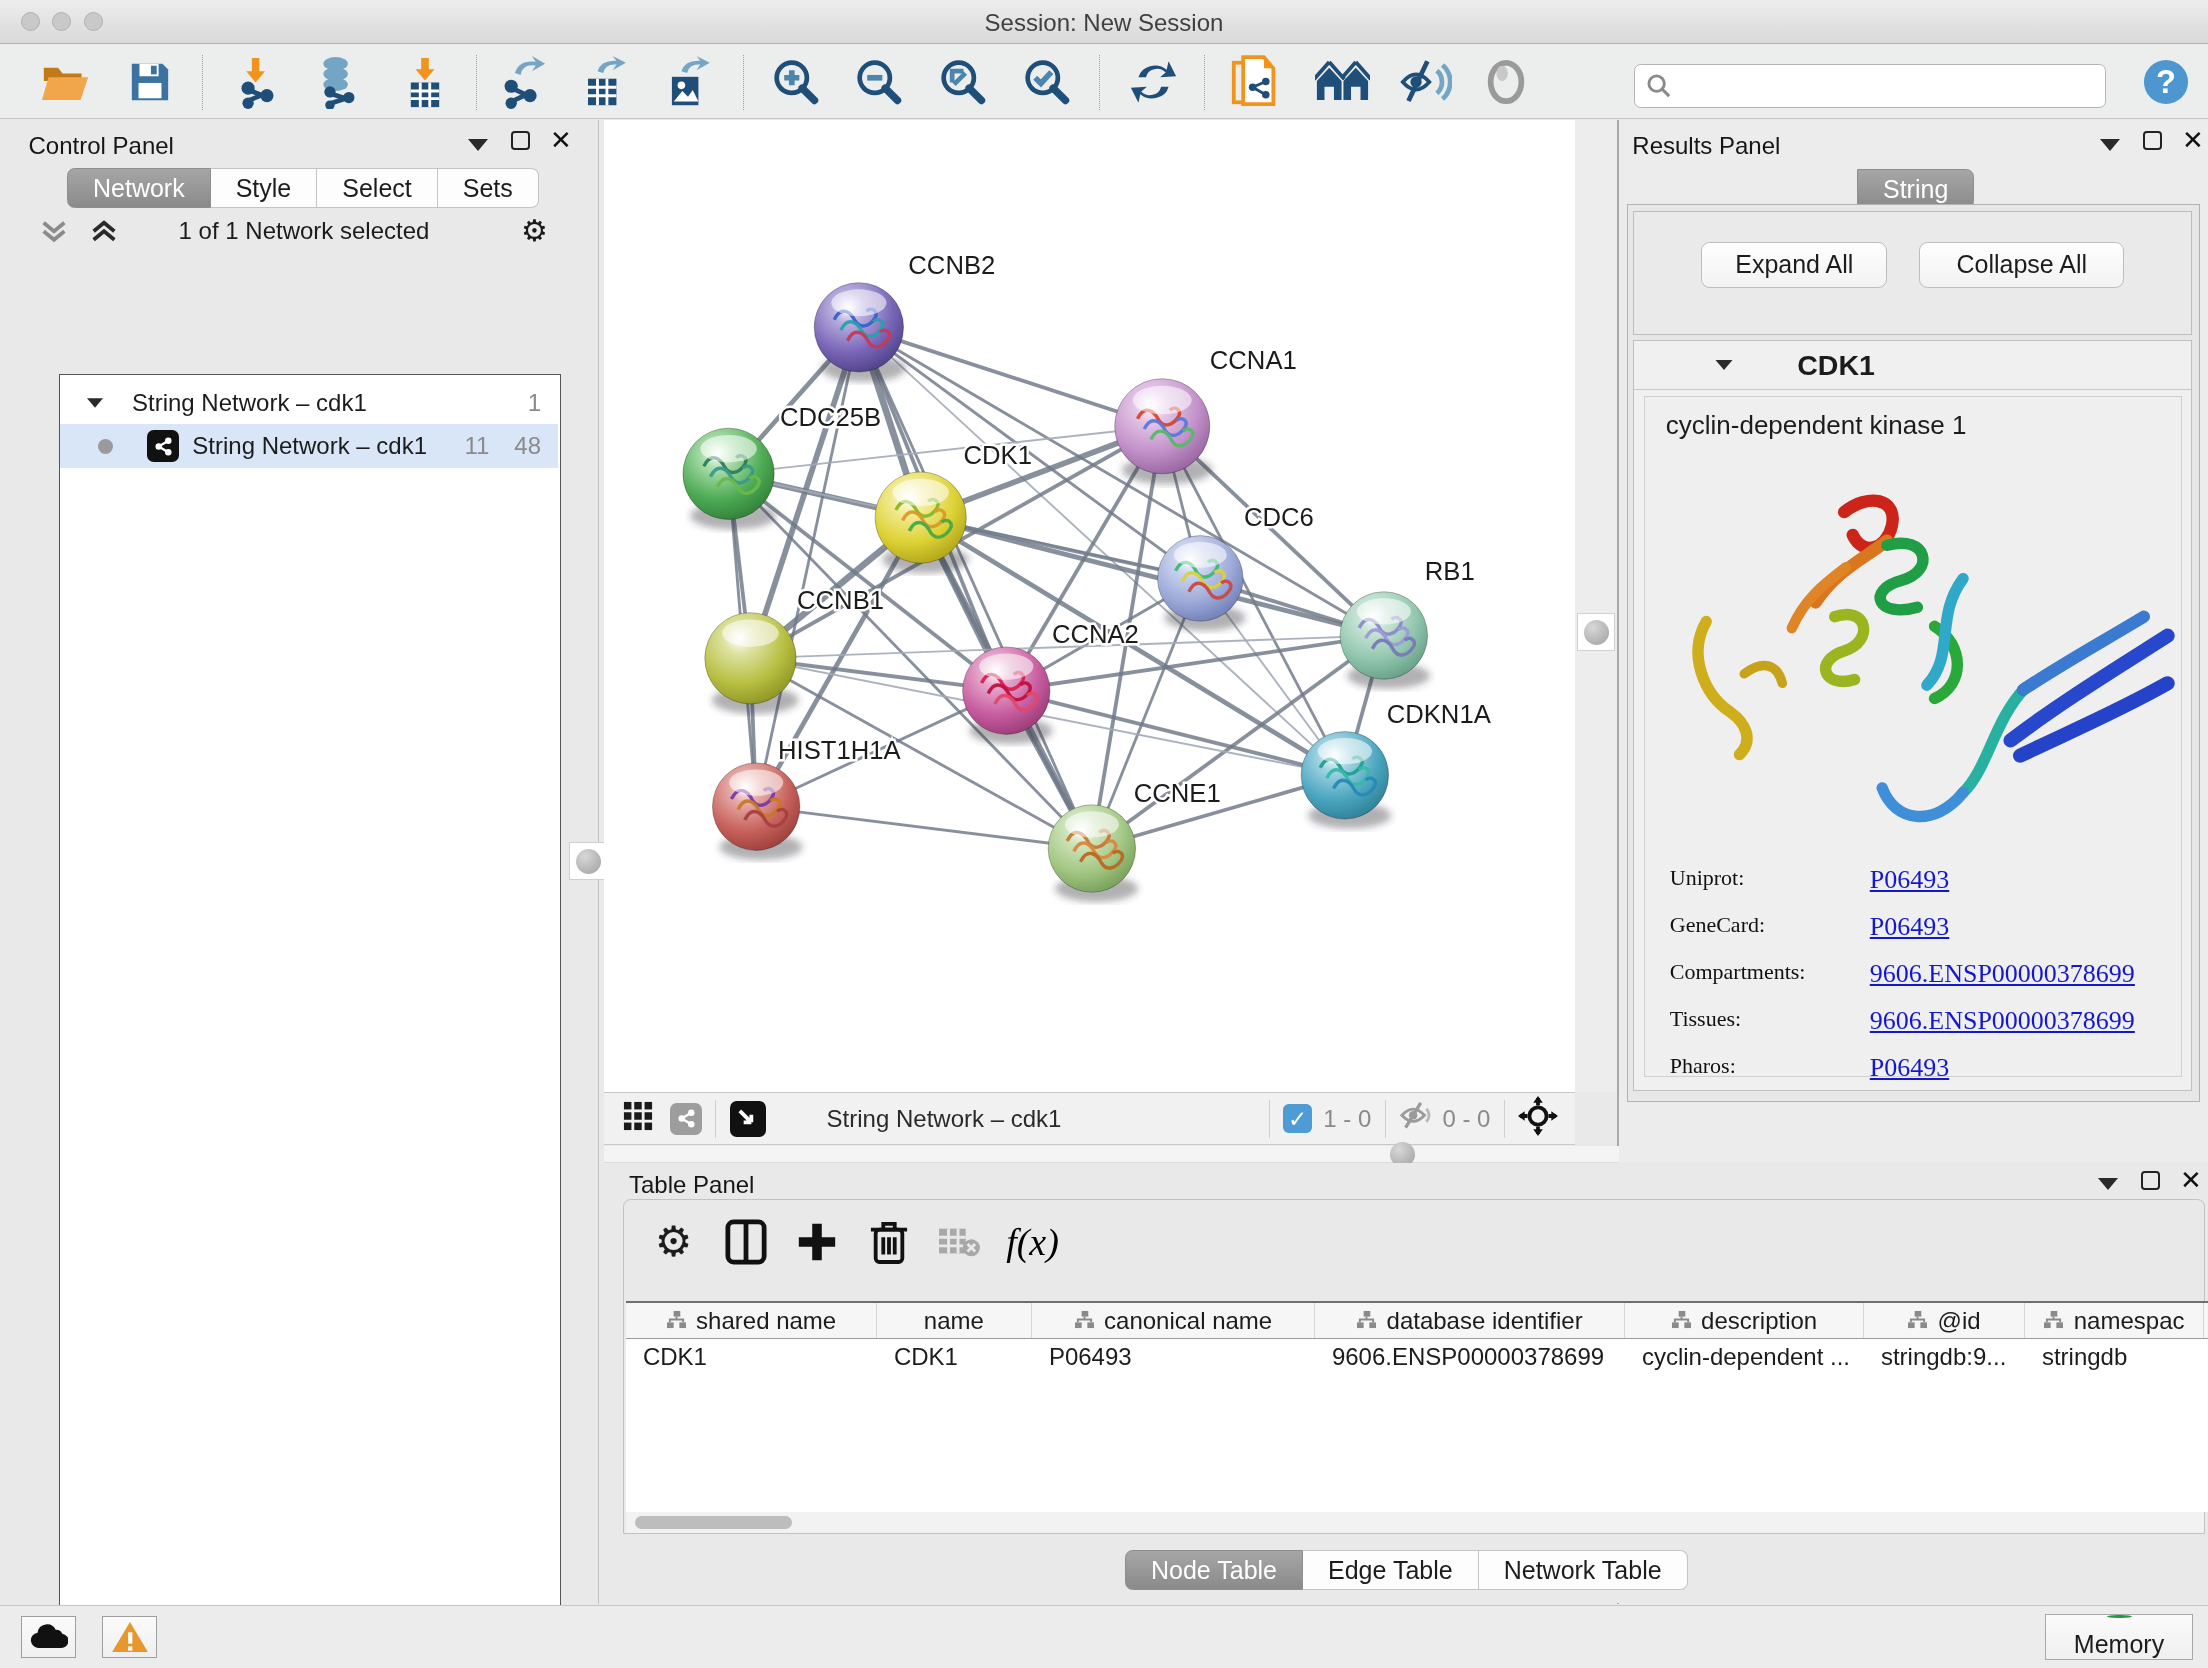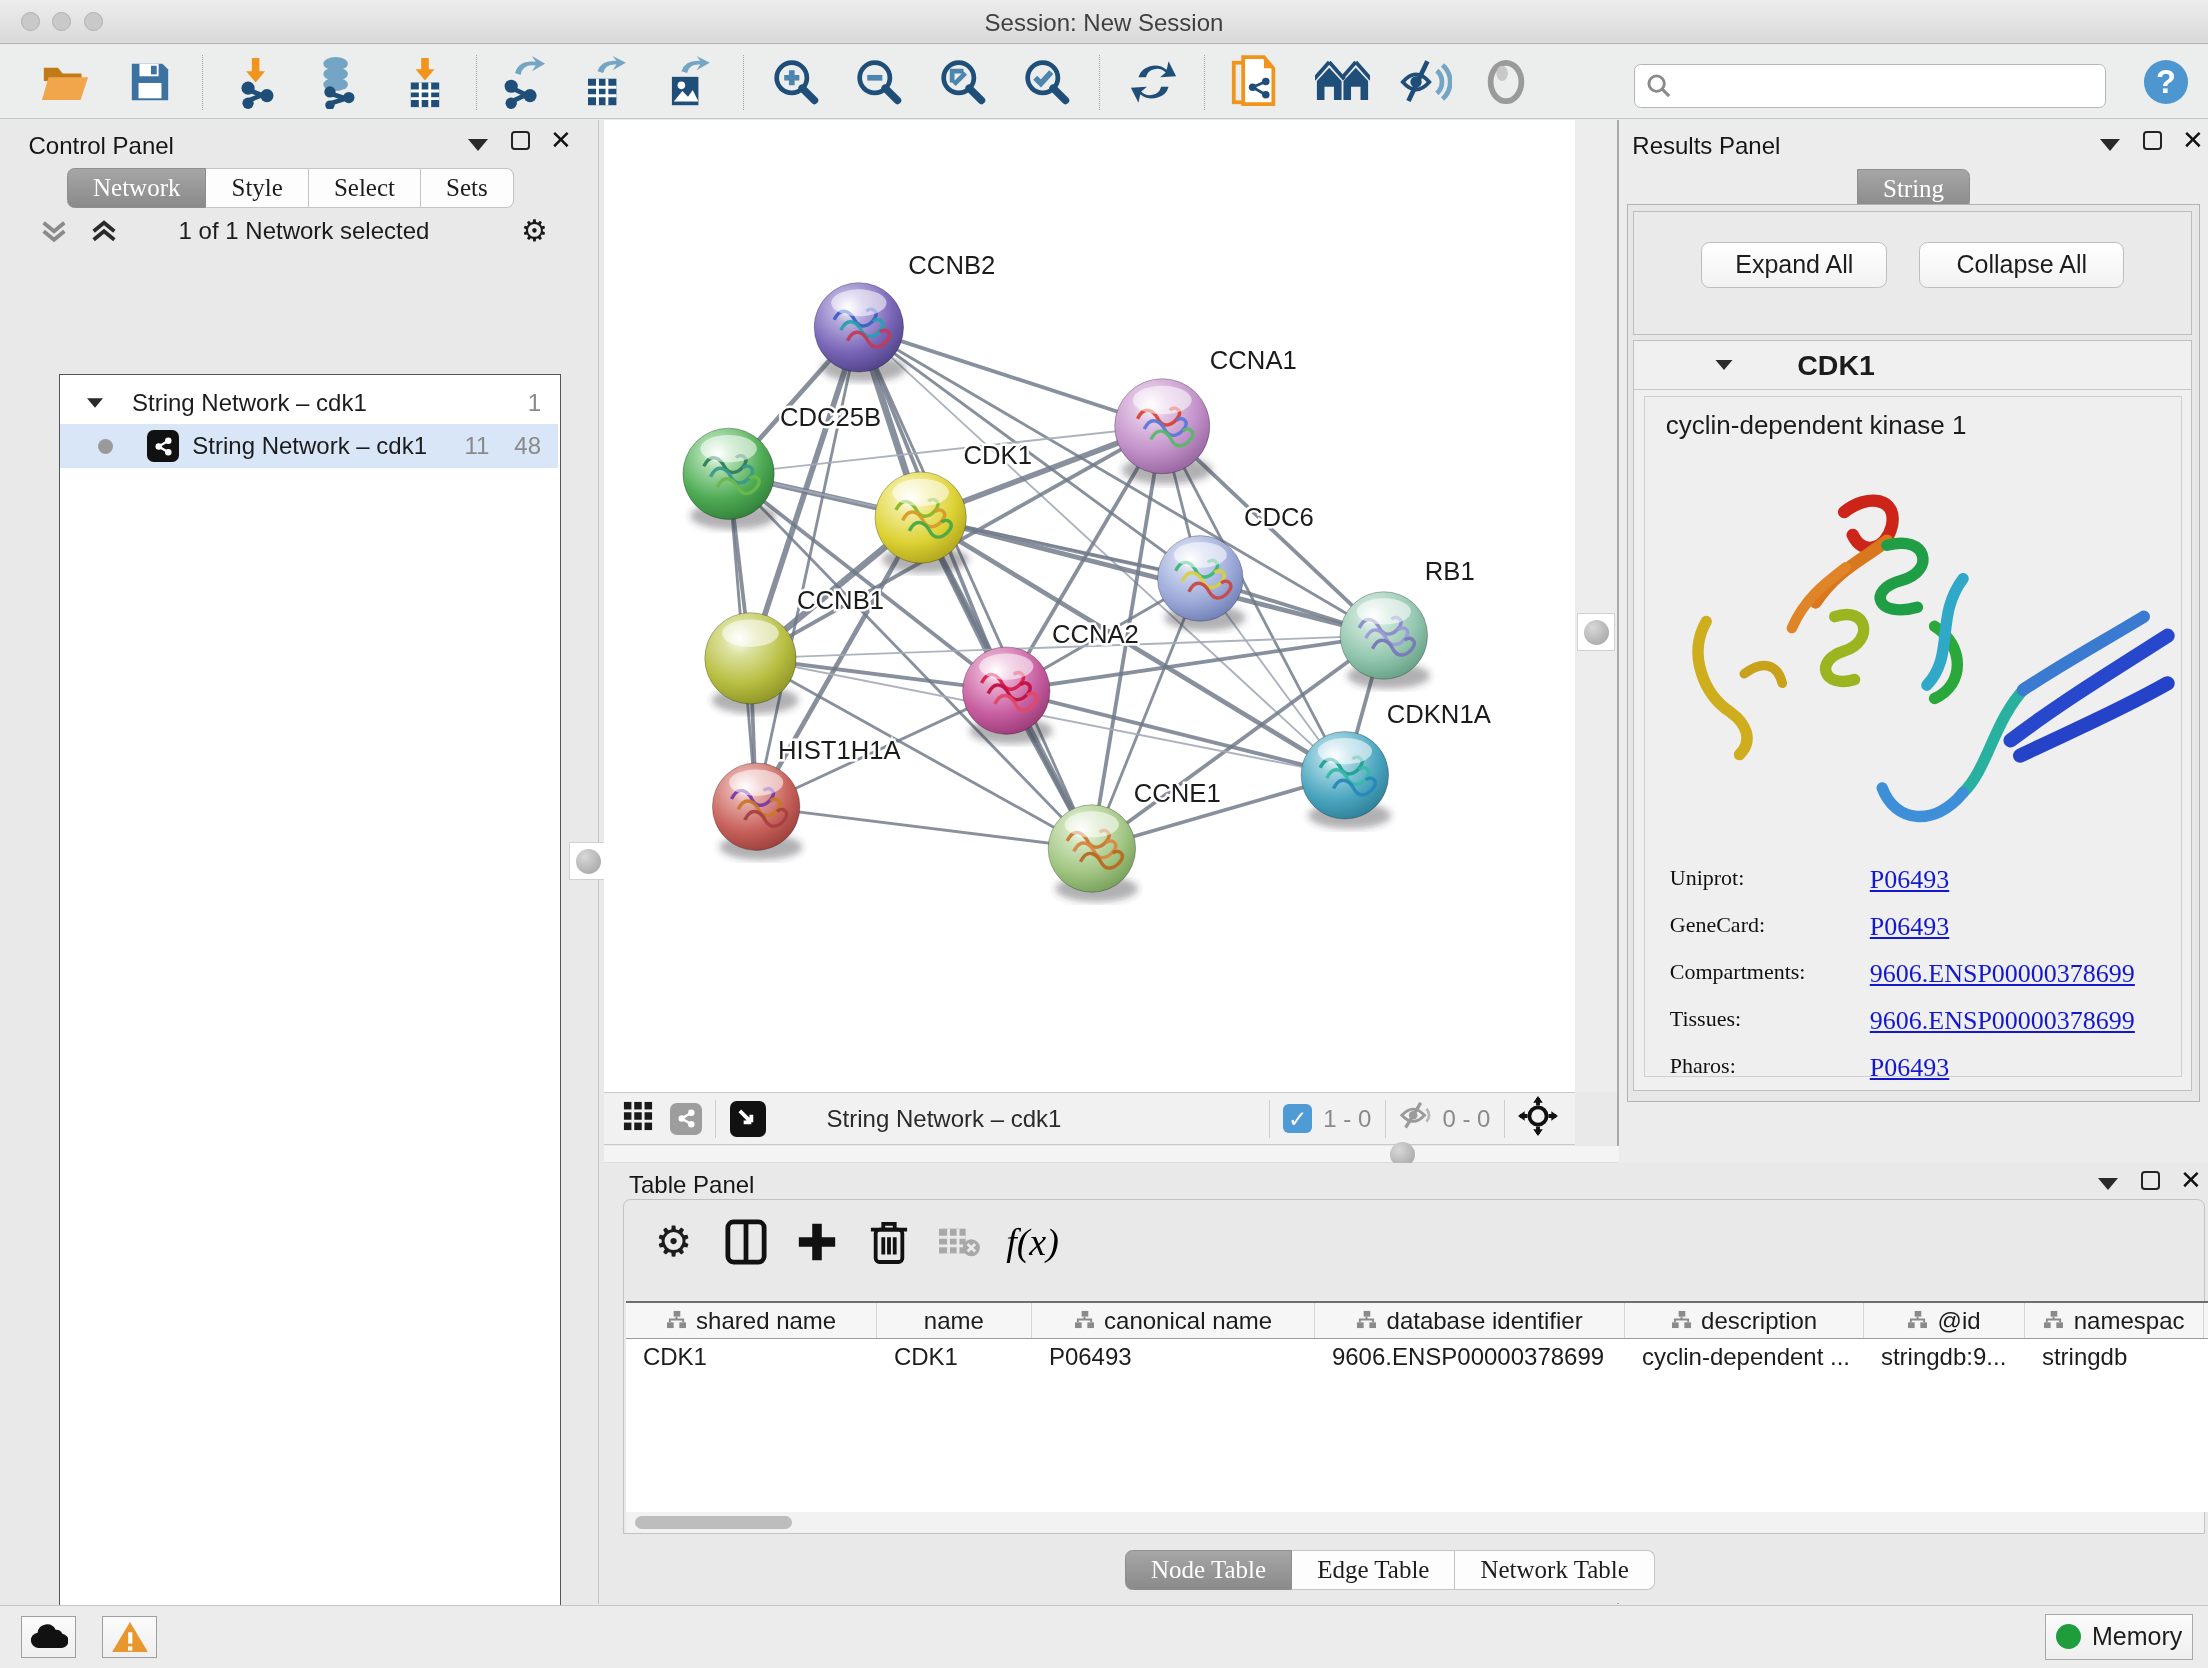--- a/index.html
+++ b/index.html
@@ -29,21 +29,21 @@
   .panel-title{font-size:24px;color:#161616;}
   .pctl{display:inline-block;}
   .tri-down{width:0;height:0;border-left:10.5px solid transparent;border-right:10.5px solid transparent;
     border-top:12.4px solid #2a2a2a;}
   .float-box{width:19px;height:19px;border:2.9px solid #222;border-radius:3.8px;}
   .x-glyph{font-size:26px;font-weight:bold;color:#111;line-height:19px;font-family:"DejaVu Sans",sans-serif;}
 
   
   .seg{display:flex;height:40px;border-radius:7.6px;}
   .seg .tab{height:40px;display:flex;align-items:center;justify-content:center;
-    background:#fdfdfd;border:1px solid #c4c4c4;border-left:none;font-size:25px;padding:16px 25px;font-family:Liberation Serif, serif;}
+    background:#fdfdfd;border:1px solid #c4c4c4;border-left:none;font-size:25px;padding:16px 25px;}
   .seg .tab:first-child{border-left:1px solid #c4c4c4;border-radius:7.6px 0 0 7.6px;}
   .seg .tab:last-child{border-radius:0 7.6px 7.6px 0;}
   .seg .tab.sel{background:linear-gradient(#a6a6a6,#8a8a8a);color:#fff;border-color:#8e8e8e;}
 
   
   .ctrl-outer{left:0;top:120px;width:599px;height:1484px;background:#e9e9e9;border-right:1px solid #c2c2c2;}
   .tree-box{position:absolute;left:59px;top:254px;width:502px;height:1316px;background:#fff;border:1.9px solid #555;}
   .tree-row{position:absolute;left:0;width:498px;height:44px;display:flex;align-items:center;font-size:24px;}
   .badge-num{color:#8a8a8a;font-size:24px;}
   .share-badge{width:32px;height:32px;border-radius:6.7px;background:#111;display:flex;align-items:center;justify-content:center;}
@@ -87,21 +87,21 @@
   .th{display:flex;align-items:center;justify-content:center;font-size:24px;gap:9.5px;border-right:1px solid #d6d6d6;}
   .td-row{display:flex;height:36px;}
   .td{font-size:24px;display:flex;align-items:center;padding-left:17px;}
   .bottom-tabs{position:absolute;left:521px;top:387px;}
 
   
   .statusbar{left:0;top:1605px;width:2208px;height:64px;background:#ececec;border-top:1px solid #c6c6c6;}
   .sq-btn{position:absolute;top:9.5px;width:55px;height:42px;background:linear-gradient(#fbfbfb,#efefef);
     border:1.9px solid #9f9f9f;display:flex;align-items:center;justify-content:center;}
   .mem-btn{position:absolute;left:2045px;top:7.6px;width:148px;height:46px;background:linear-gradient(#fbfbfb,#efefef);
-    border:1.9px solid #a8a8a8;display:flex;align-items:center;justify-content:center;gap:11.4px;font-size:25px;}
+    border:1.9px solid #a8a8a8;display:flex;align-items:center;justify-content:center;gap:11.4px;font-size:25px;flex-direction:column;}
   .mem-dot{width:25px;height:25px;border-radius:50%;background:#1f9d3c;}
 </style>
 </head>
 <body>
 
 <div class="app">
 
   <div class="abs titlebar">
     <div class="traffic" style="left:21px"></div>
     <div class="traffic" style="left:52px"></div>

